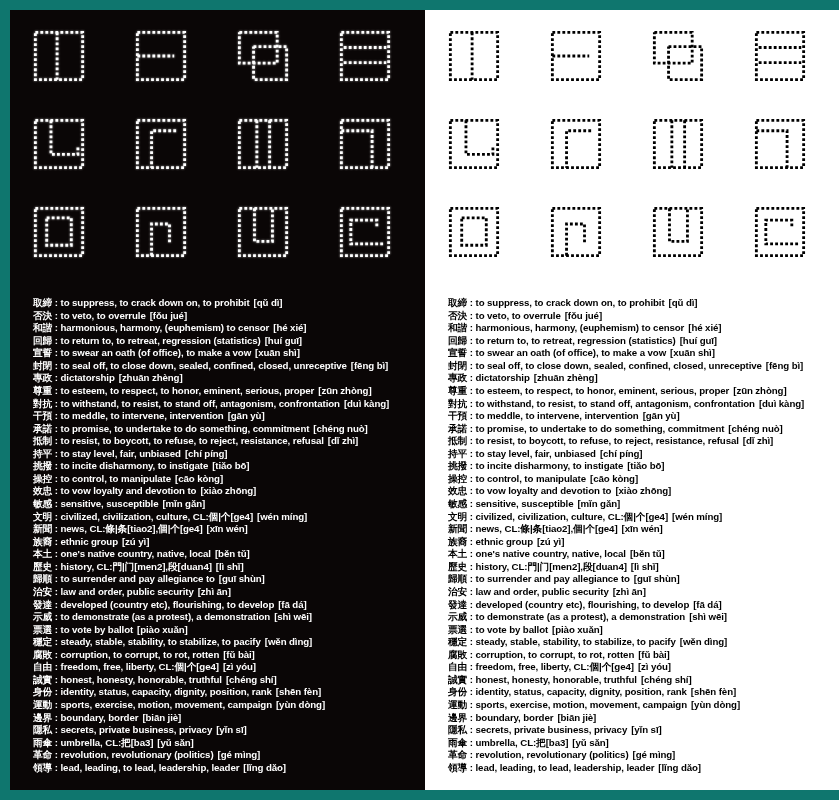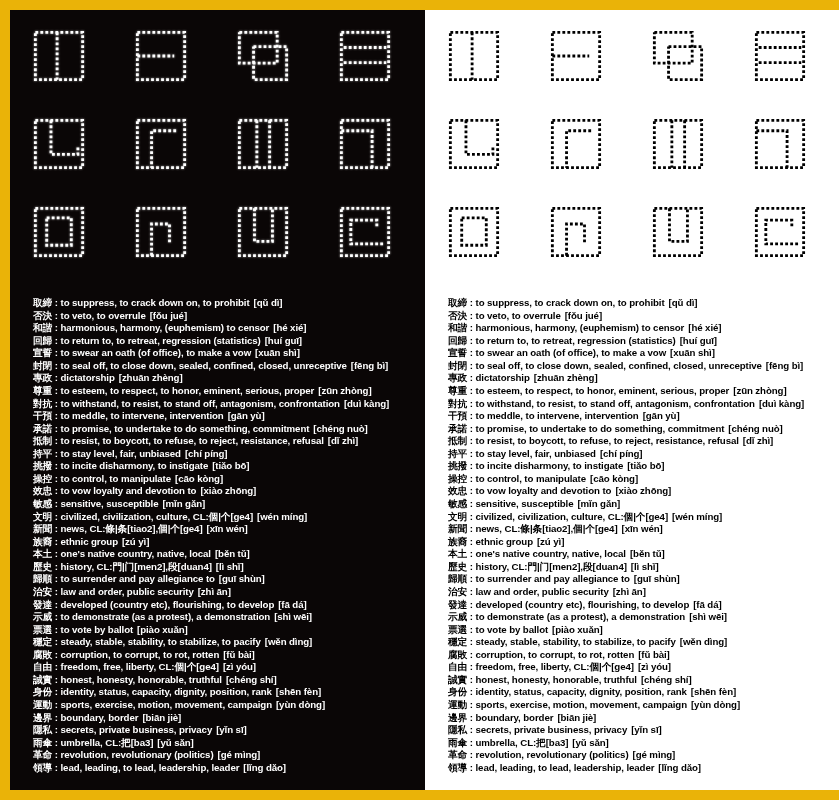--- a/index.html
+++ b/index.html
@@ -1,16 +1,16 @@
 <!DOCTYPE html>
 <html><head>
 <meta charset="utf-8">
 <style>
   html,body{margin:0;padding:0;}
-  .page{position:relative;width:839px;height:800px;background:#eab308;overflow:hidden;
+  .page{position:relative;width:839px;height:800px;background:#0f766e;overflow:hidden;
         font-family:"Liberation Sans",sans-serif;}
   .panel{position:absolute;top:10px;width:415px;height:780px;}
   .panel.dark{left:10px;}
   .panel.light{left:425px;}
   .glyph-grid{position:absolute;left:23px;top:20px;display:grid;
               grid-template-columns:repeat(4,52px);column-gap:50px;row-gap:36px;}
   .glyph{width:52px;height:52px;display:block;}
   .panel.dark .glyph{filter:drop-shadow(0 0 1px rgba(255,255,255,0.65));}
   .word-list{position:absolute;left:23px;top:287px;right:4px;}
   .word-line{font-size:9.7px;font-weight:700;line-height:12.57px;letter-spacing:-0.1px;

